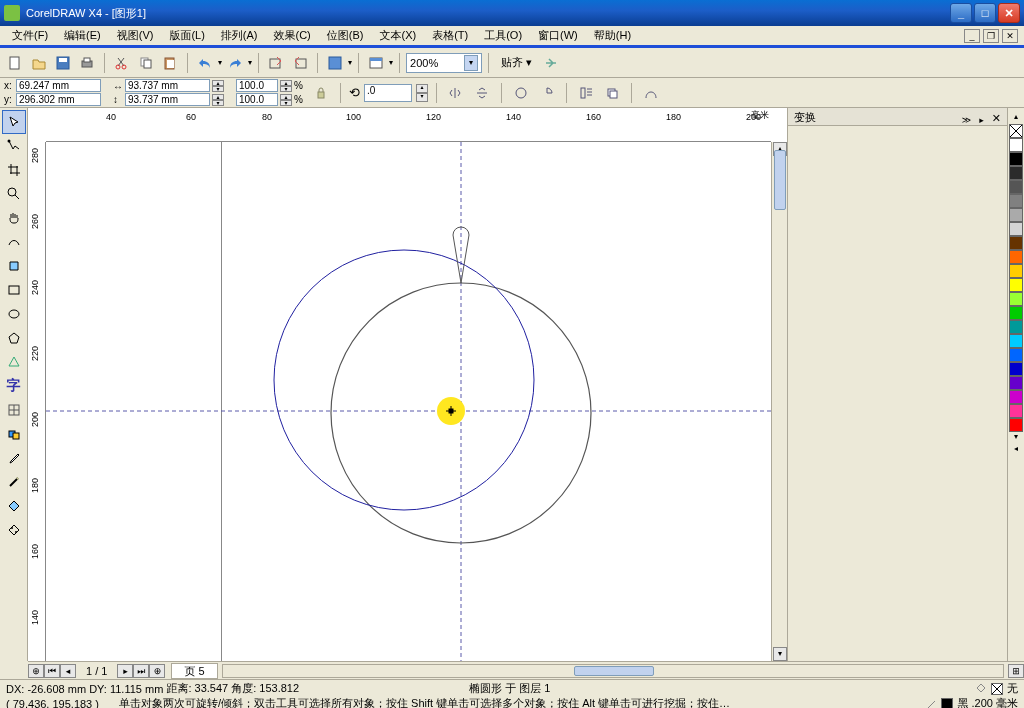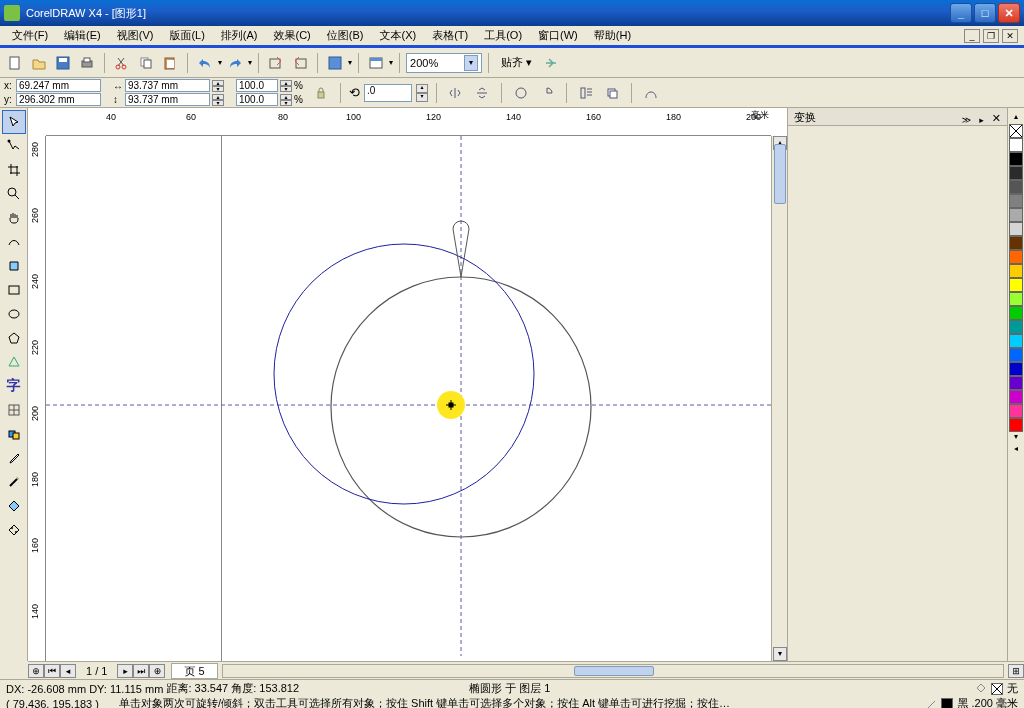--- a/index.html
+++ b/index.html
@@ -24,21 +24,21 @@
 .xy-row { display:flex; align-items:center; gap:2px; }
 .xy-row span { width:10px; font-size:10px; }
 .xy-inp { width:85px; height:13px; border:1px solid #7f9db9; background:#fff; padding:0 2px; font-size:10px; }
 .spinner { width:12px; display:flex; flex-direction:column; }
 .spinner div { height:6px; border:1px solid #888; background:#e8e8e8; font-size:6px; text-align:center; line-height:4px; }
 .workspace { display:flex; height:calc(100vh - 155px); }
 .toolbox { width:28px; background:#ece9d8; border-right:1px solid #aca899; display:flex; flex-direction:column; padding-top:2px; }
 .tool { width:24px; height:24px; margin:0 auto; display:flex; align-items:center; justify-content:center; border:1px solid transparent; }
 .tool.sel { border:1px solid #316ac5; background:#c1d2ee; }
 .canvas-area { flex:1; display:flex; flex-direction:column; background:#fff; position:relative; }
-.ruler-h { height:28px; background:#fff; border-bottom:1px solid #888; position:relative; margin-left:18px; margin-right:16px; font-size:9px; overflow:hidden; }
+.ruler-h { height:34px; background:#fff; border-bottom:1px solid #888; position:relative; margin-left:18px; margin-right:16px; font-size:9px; overflow:hidden; }
 .ruler-h .tick { position:absolute; top:4px; font-size:9px; }
 .body-row { flex:1; display:flex; overflow:hidden; }
 .ruler-v { width:18px; background:#fff; border-right:1px solid #888; position:relative; font-size:9px; overflow:hidden; }
 .ruler-v .tick { position:absolute; left:2px; writing-mode:vertical-rl; transform:rotate(180deg); font-size:9px; }
 .canvas { flex:1; position:relative; background:#fff; overflow:hidden; }
 .vsb { width:16px; background:#ece9d8; border-left:1px solid #aca899; position:relative; }
 .vsb .thumb { position:absolute; top:8px; left:2px; width:12px; height:60px; background:#c1d2ee; border:1px solid #7f9db9; border-radius:2px; }
 .vsb .arr { width:14px; height:14px; border:1px solid #888; background:#e8e8e8; position:absolute; left:1px; font-size:8px; text-align:center; line-height:12px; }
 .docker { width:220px; background:#ece9d8; border-left:1px solid #aca899; }
 .docker-hdr { height:18px; display:flex; align-items:flex-end; padding:0 6px; border-bottom:1px solid #aca899; background:#e5e2d5; }
@@ -385,21 +385,21 @@
   </div>
 
   <div class="canvas-area">
     <div style="position:absolute;right:18px;top:1px;font-size:9px;z-index:5;">毫米</div>
     <div class="ruler-h" id="ruler-h">
         <div class="tick" style="left: 20px;"> </div>
         <div class="tick" style="left: 60px;">40</div>
         <div class="tick" style="left: 100px;"> </div>
         <div class="tick" style="left: 140px;">60</div>
         <div class="tick" style="left: 180px;"> </div>
-        <div class="tick" style="left: 232px;">80</div>
+        <div class="tick" style="left: 216px;">80</div>
         <div class="tick" style="left: 260px;"> </div>
         <div class="tick" style="left: 300px;">100</div>
         <div class="tick" style="left: 340px;"> </div>
         <div class="tick" style="left: 380px;">120</div>
         <div class="tick" style="left: 420px;"> </div>
         <div class="tick" style="left: 460px;">140</div>
         <div class="tick" style="left: 500px;"> </div>
         <div class="tick" style="left: 540px;">160</div>
         <div class="tick" style="left: 580px;"> </div>
         <div class="tick" style="left: 620px;">180</div>

